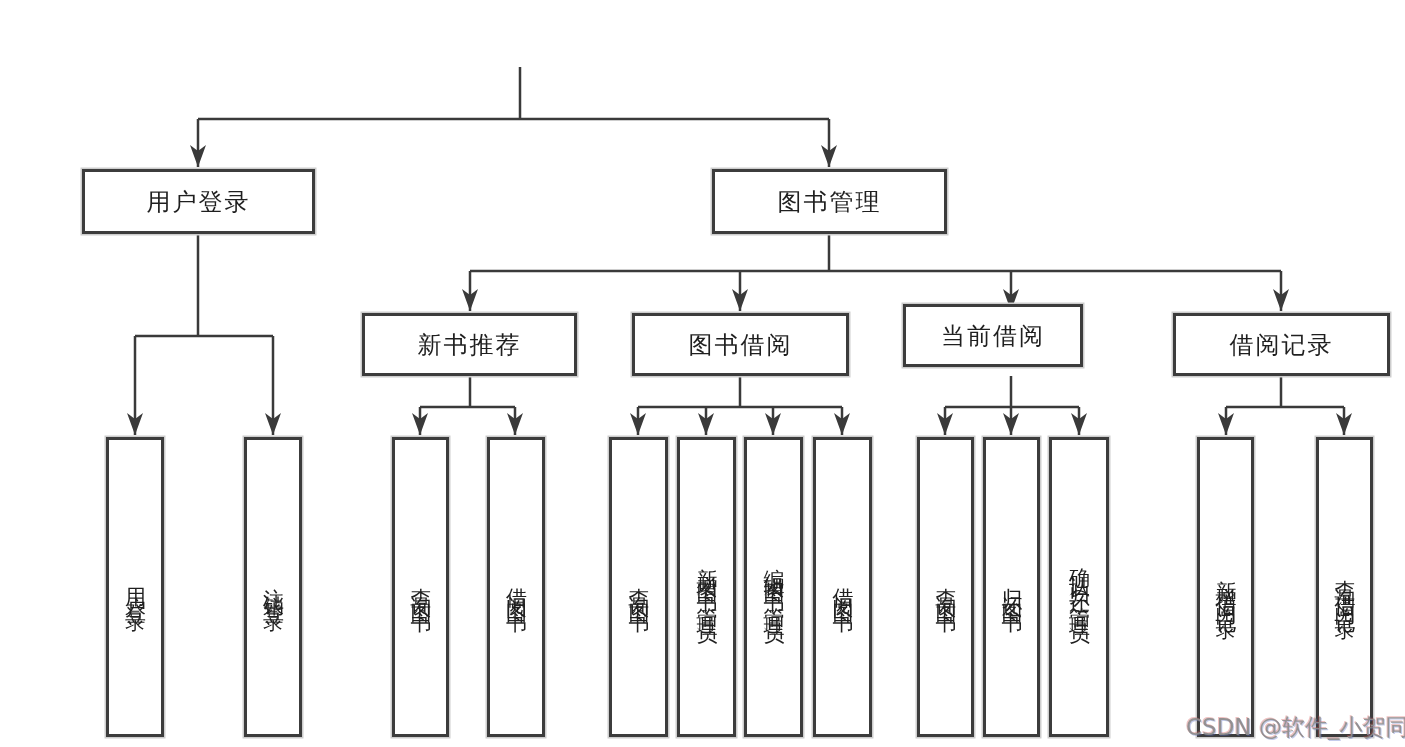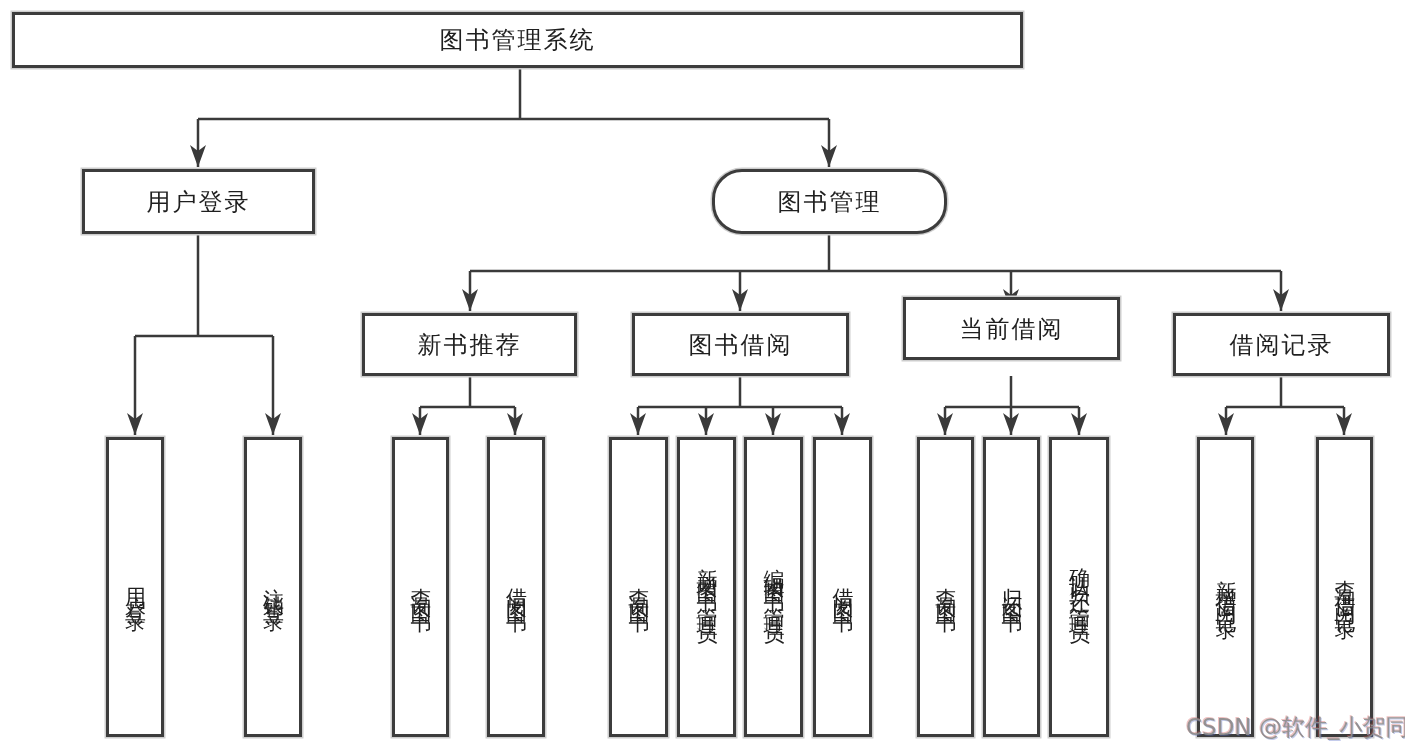--- a/index.html
+++ b/index.html
@@ -71,38 +71,35 @@
       <line x1="945" y1="407" x2="945" y2="435" marker-end="url(#arrow)"></line>
       <line x1="1011" y1="407" x2="1011" y2="435" marker-end="url(#arrow)"></line>
       <line x1="1079" y1="407" x2="1079" y2="435" marker-end="url(#arrow)"></line>
 
       <path d="M1281 376 V407 M1226 407 H1344"></path>
       <line x1="1226" y1="407" x2="1226" y2="435" marker-end="url(#arrow)"></line>
       <line x1="1344" y1="407" x2="1344" y2="435" marker-end="url(#arrow)"></line>
     </g>
   </svg>
 
-  <div class="box" style="left:12px; top:12px; width:1011px; height:56px;">
-    <span class="root-label">图书管理系统</span>
-  </div>
 
   <div class="box" style="left:82px; top:169px; width:233px; height:65px;">
     <span class="h-label">用户登录</span>
   </div>
-  <div class="box" style="left:712px; top:169px; width:235px; height:65px;border-radius:30px;">
+  <div class="box" style="left:712px; top:169px; width:235px; height:65px;">
     <span class="h-label">图书管理</span>
   </div>
 
   <div class="box" style="left:362px; top:313px; width:215px; height:63px;text-align:right;">
     <span class="h-label">新书推荐</span>
   </div>
   <div class="box" style="left:632px; top:313px; width:217px; height:63px;">
     <span class="h-label">图书借阅</span>
   </div>
-  <div class="box" style="left:903px; top:297px; width:217px; height:63px;">
+  <div class="box" style="left:903px; top:304px; width:180px; height:63px;">
     <span class="h-label">当前借阅</span>
   </div>
   <div class="box" style="left:1173px; top:313px; width:217px; height:63px;">
     <span class="h-label">借阅记录</span>
   </div>
 
   <div class="box leaf" style="left:106px; top:437px; width:58px; height:300px;">
     <span>用户登录</span>
   </div>
   <div class="box leaf" style="left:244px; top:437px; width:58px; height:300px;">

